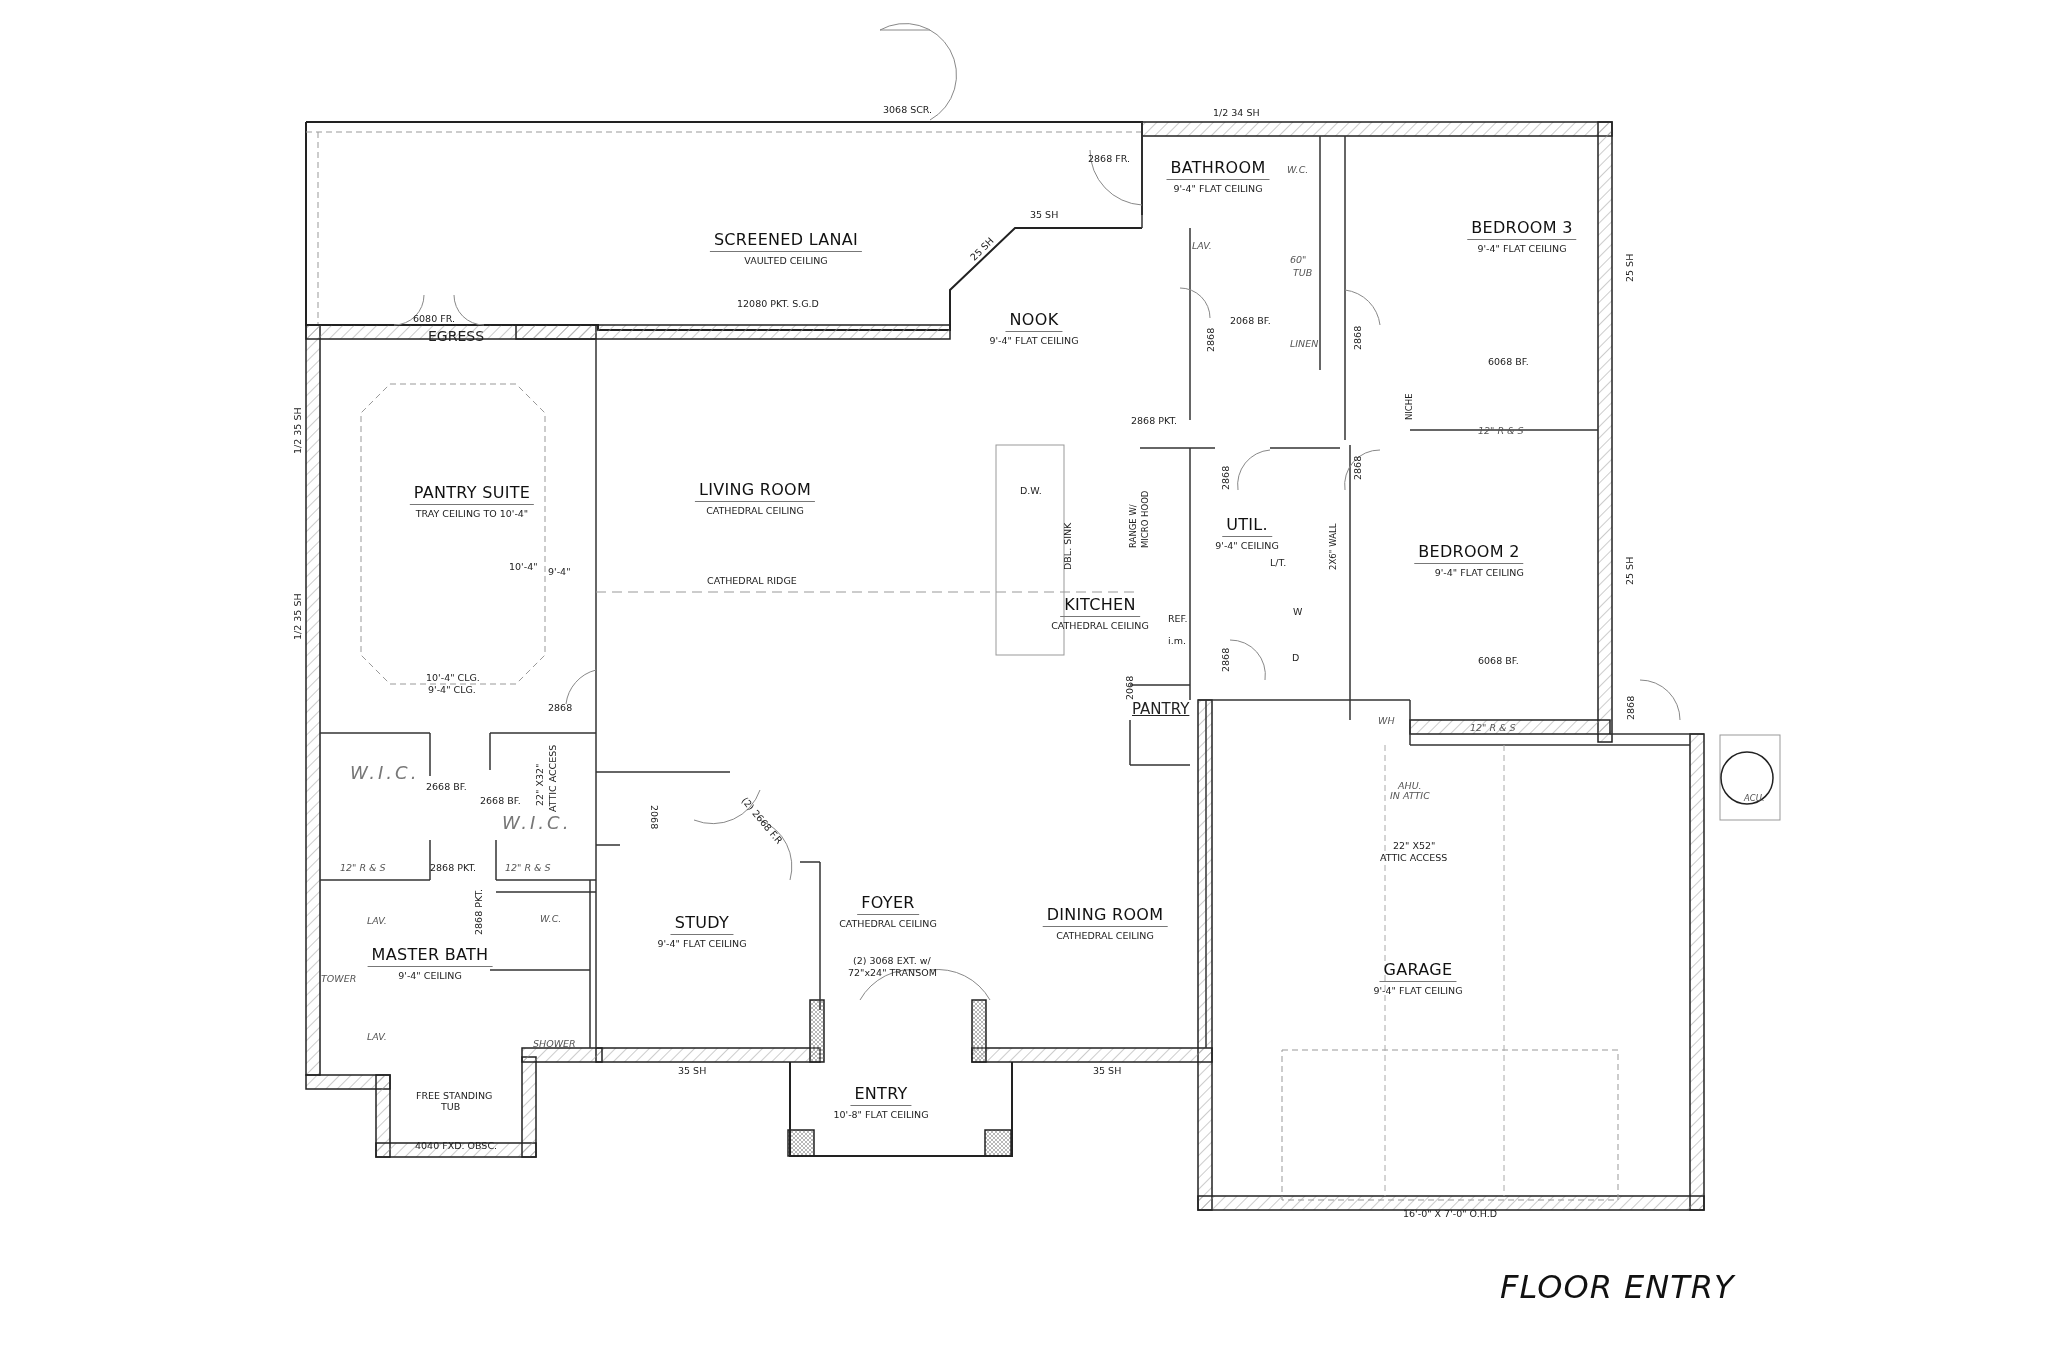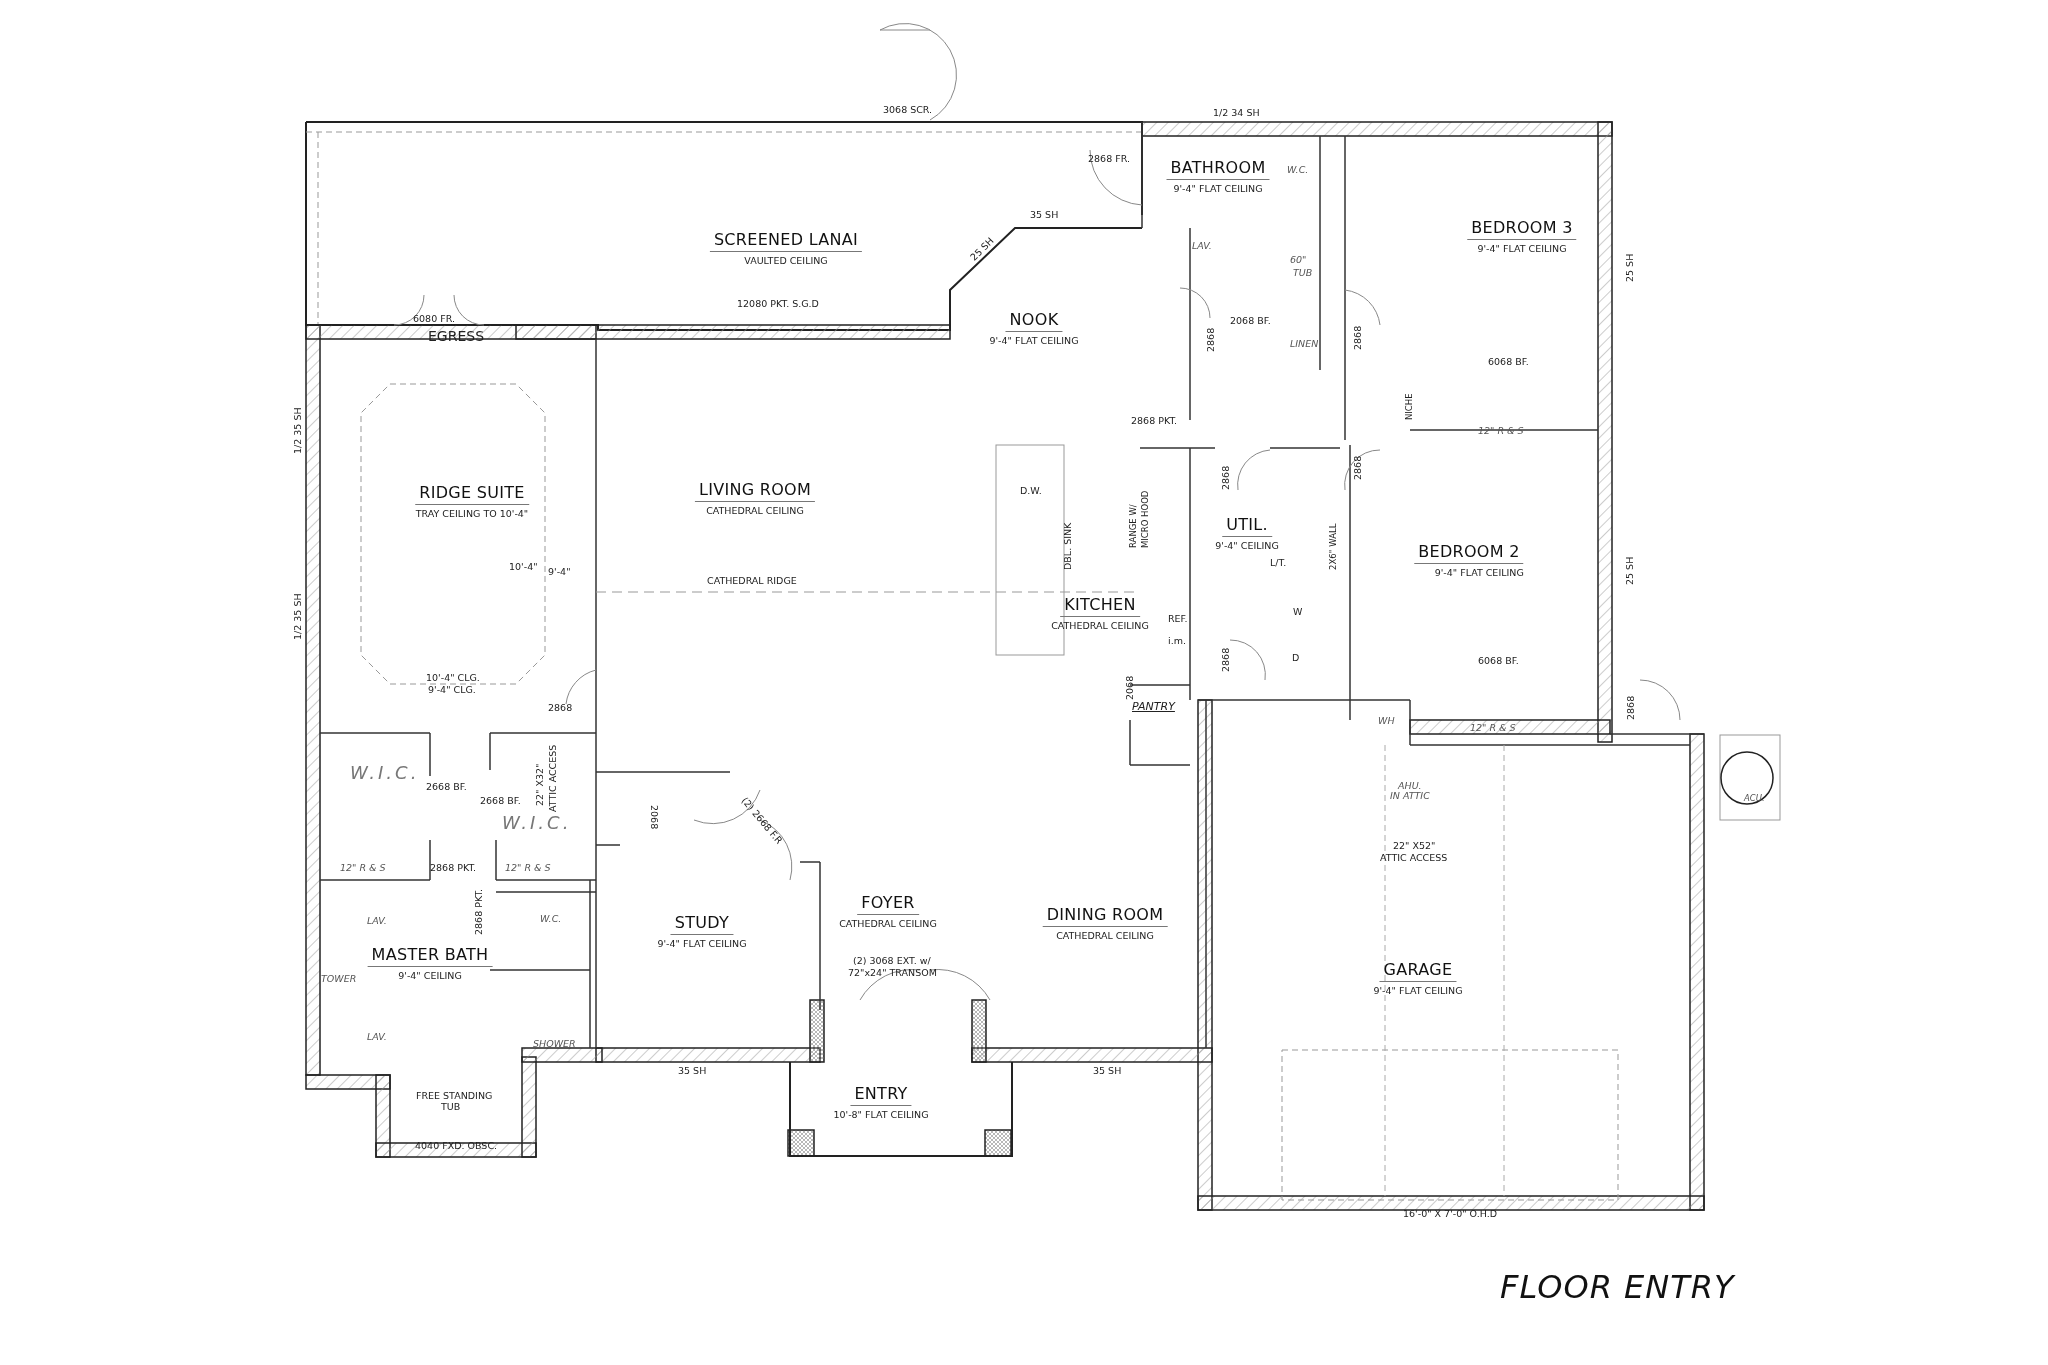--- a/index.html
+++ b/index.html
@@ -152,21 +152,21 @@
 </div>
 <div class="lbl room" style="left:1218px; top:158px;">
   <div class="room-name">BATHROOM</div>
   <div class="room-sub">9'-4" FLAT CEILING</div>
 </div>
 <div class="lbl room" style="left:1522px; top:218px;">
   <div class="room-name">BEDROOM 3</div>
   <div class="room-sub">9'-4" FLAT CEILING</div>
 </div>
 <div class="lbl room" style="left:472px; top:483px;">
-  <div class="room-name">RIDGE SUITE</div>
+  <div class="room-name">PANTRY SUITE</div>
   <div class="room-sub">TRAY CEILING TO 10'-4"</div>
 </div>
 <div class="lbl room" style="left:755px; top:480px;">
   <div class="room-name">LIVING ROOM</div>
   <div class="room-sub">CATHEDRAL CEILING</div>
 </div>
 <div class="lbl room" style="left:1100px; top:595px;">
   <div class="room-name">KITCHEN</div>
   <div class="room-sub">CATHEDRAL CEILING</div>
 </div>
@@ -195,21 +195,21 @@
   <div class="room-sub">9'-4" CEILING</div>
 </div>
 <div class="lbl room" style="left:881px; top:1084px;">
   <div class="room-name">ENTRY</div>
   <div class="room-sub">10'-8" FLAT CEILING</div>
 </div>
 <div class="lbl room" style="left:1418px; top:960px;">
   <div class="room-name">GARAGE</div>
   <div class="room-sub">9'-4" FLAT CEILING</div>
 </div>
-<div class="note" style="left:1132px; top:700px; font-size:11px; text-decoration:underline;font-style:italic;">PANTRY</div>
+<div class="note" style="left:1132px; top:700px; font-size:15px; text-decoration:underline;">PANTRY</div>
 <div class="note" style="left:428px; top:328px; font-size:14px;">EGRESS</div>
 
 <div class="note" style="left:883px; top:104px;">3068 SCR.</div>
 <div class="note" style="left:413px; top:313px;">6080 FR.</div>
 <div class="note" style="left:1088px; top:153px;">2868 FR.</div>
 <div class="note" style="left:737px; top:298px;">12080 PKT. S.G.D</div>
 <div class="note" style="left:1230px; top:315px;">2068 BF.</div>
 <div class="note vert" style="left:1205px; top:352px;">2868</div>
 <div class="note vert" style="left:1352px; top:350px;">2868</div>
 <div class="note" style="left:1488px; top:356px;">6068 BF.</div>

